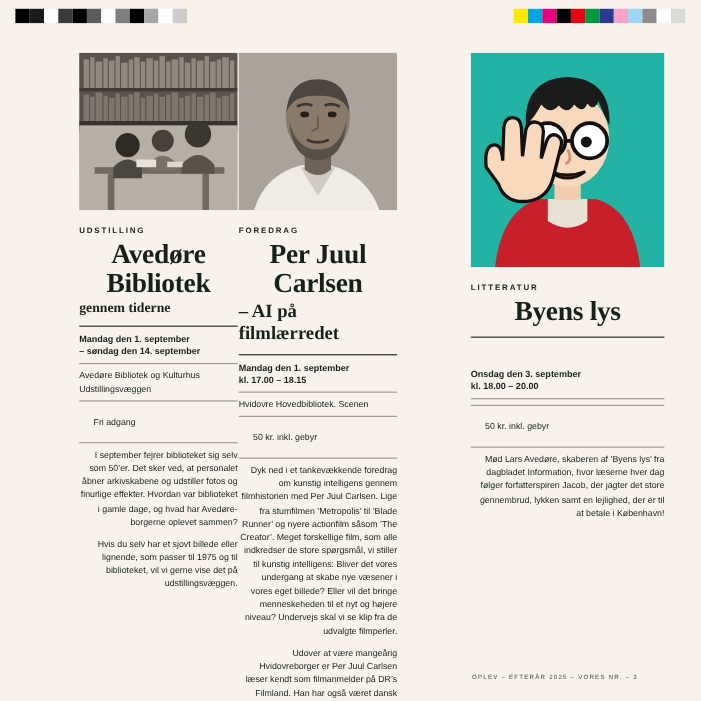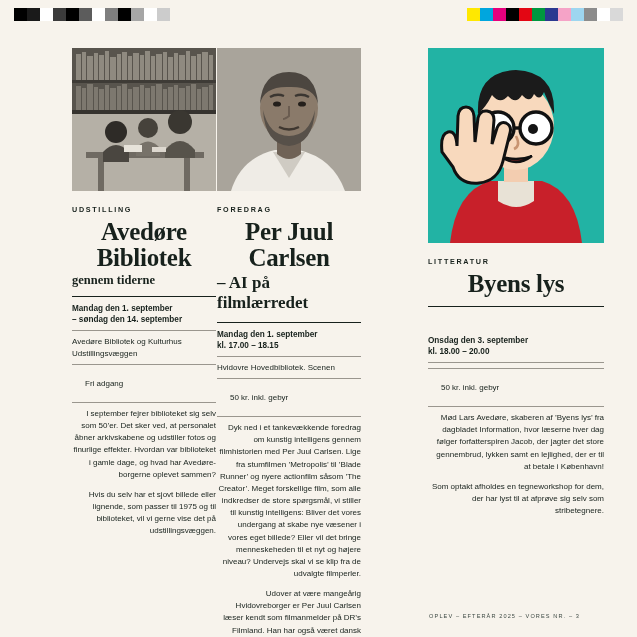--- a/index.html
+++ b/index.html
@@ -351,18 +351,17 @@
     <div class="kicker">LITTERATUR</div>
     <h1 class="title">Byens lys</h1>
     <hr class="rule">
     <p class="meta" style="white-space: pre-line; margin-top: 28px;">Onsdag den 3. september
 kl. 18.00 – 20.00</p>
     <hr class="rule thin">
     <hr class="rule thin">
     <p class="price">50 kr. inkl. gebyr</p>
     <hr class="rule thin">
     <p class="body">Mød Lars Avedøre, skaberen af ’Byens lys’ fra dagbladet Information, hvor læserne hver dag følger forfatterspiren Jacob, der jagter det store gennembrud, lykken samt en lejlighed, der er til at betale i København!</p>
-    <p class="body">Som optakt afholdes en tegneworkshop for dem, der har lyst til at afprøve sig selv som stribetegnere.</p>
   </div>
 
 </div>
 
 <div class="footer">OPLEV – EFTERÅR 2025 – VORES NR. – 3</div>
 
 </body></html>

